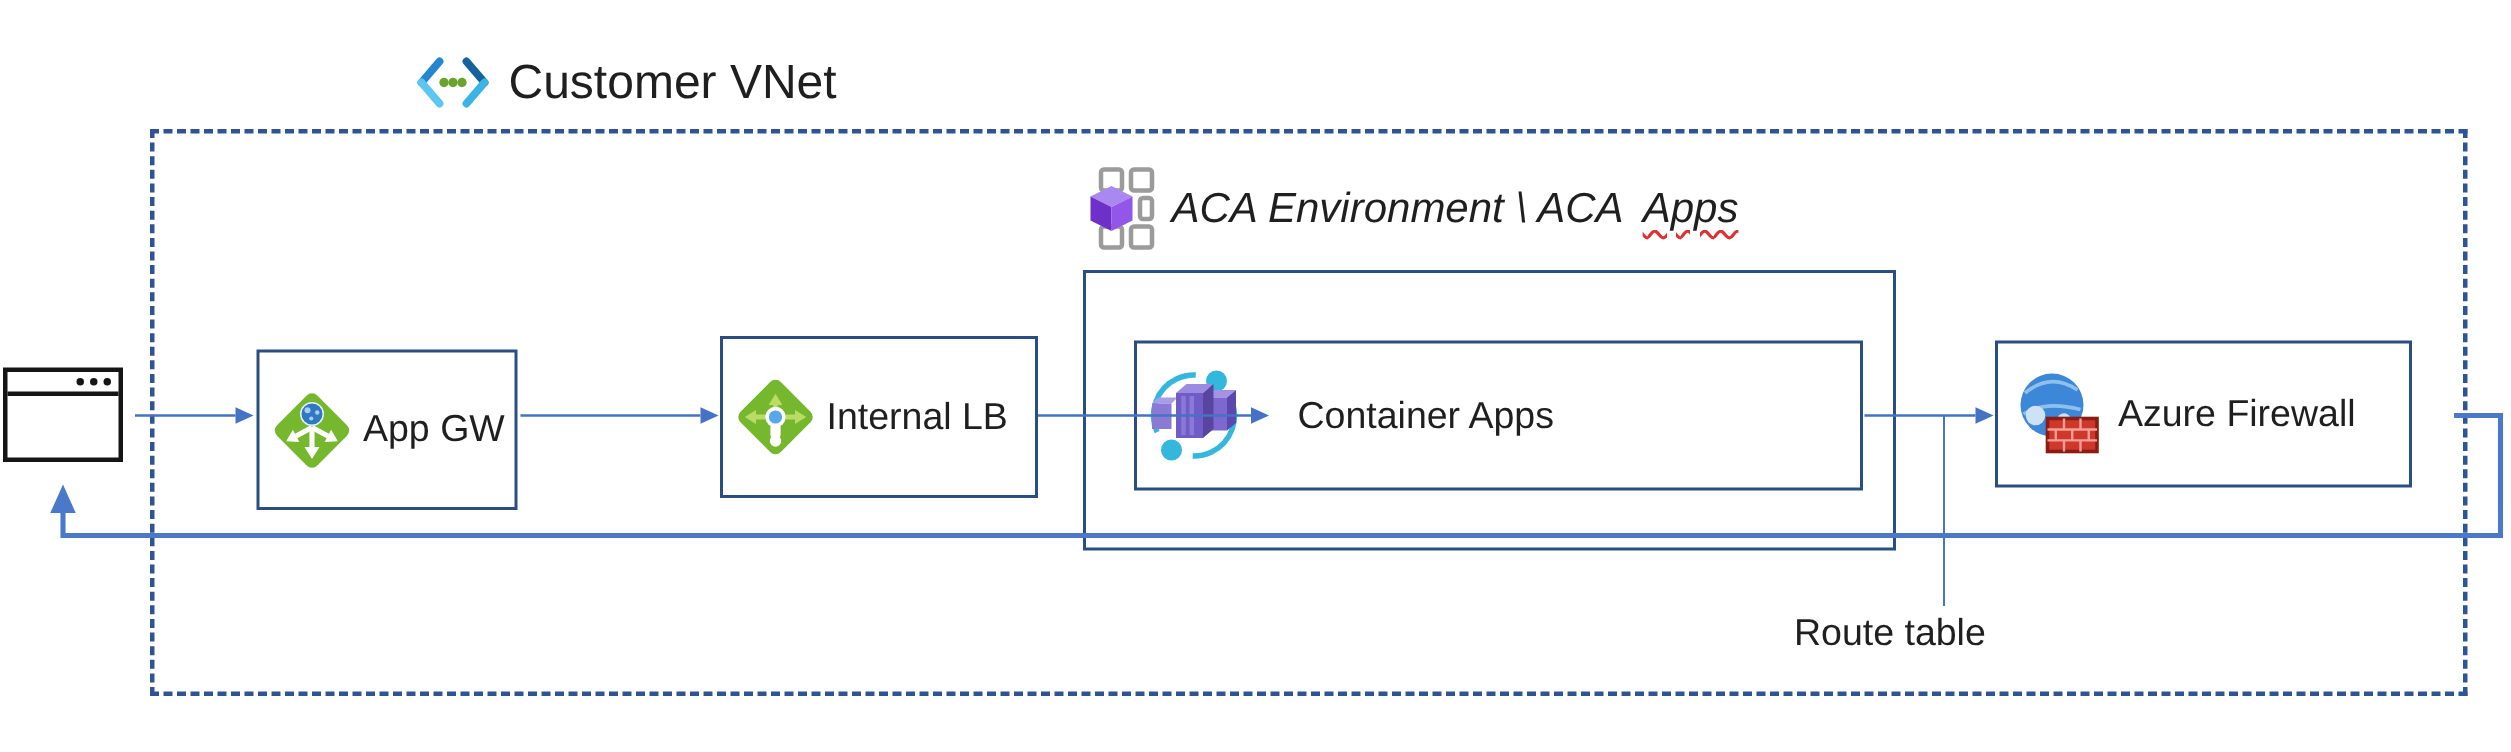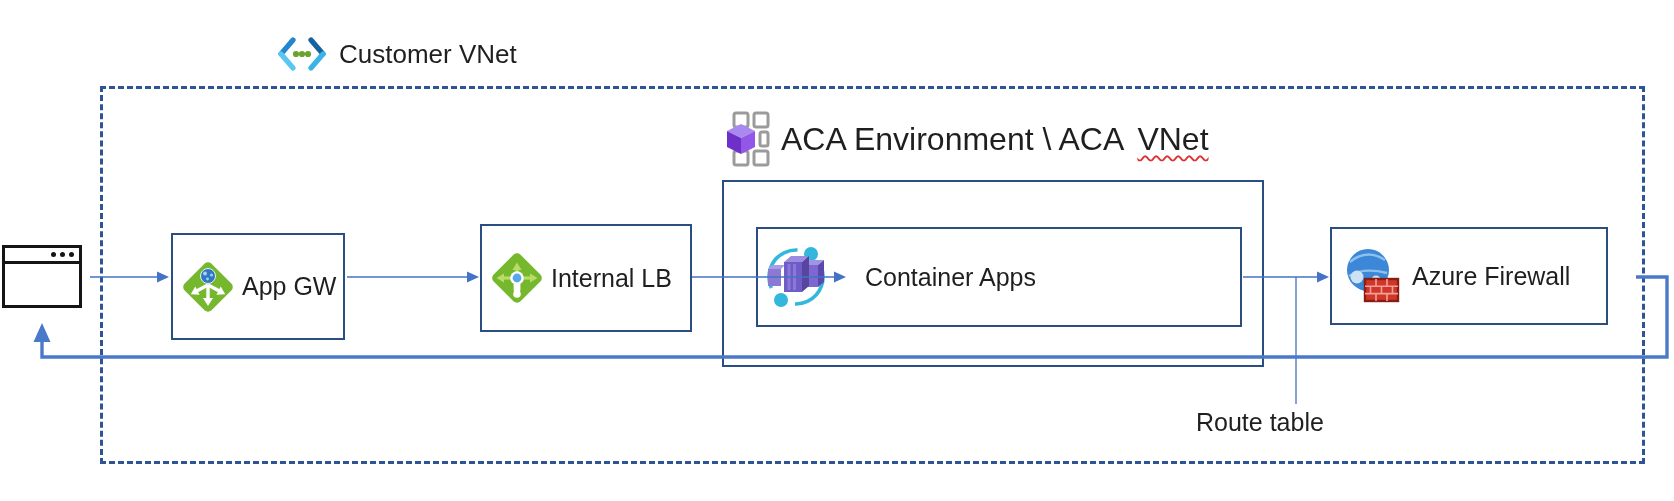--- a/index.html
+++ b/index.html
@@ -30,23 +30,23 @@
   
   #connectors{position:absolute;left:0;top:0;z-index:6;pointer-events:none;}
   
   #browser{left:2px;top:245px;width:80px;height:63px;border:3px solid #151515;
     box-sizing:border-box;background:#fff;z-index:8;}
   #browser .bar{height:13px;border-bottom:3px solid #151515;display:flex;
     align-items:center;justify-content:flex-end;padding-right:5px;gap:4px;}
   #browser .dot{width:5px;height:5px;border-radius:50%;background:#151515;}
   
   #customer-vnet{left:276px;top:36px;display:flex;align-items:center;gap:11px;z-index:8;}
-  #customer-vnet .txt{font-size:26px;}
+  #customer-vnet .txt{font-size:32px;}
   #aca-label{left:722px;top:110px;display:flex;align-items:center;gap:6px;z-index:8;}
-  #aca-label .txt{font-size:32px;white-space:pre;}
+  #aca-label .txt{font-size:28px;white-space:pre;font-style:italic;}
   .misspell{
     text-decoration:underline wavy #e03131;
     text-decoration-thickness:1.5px;text-underline-offset:5px;
   }
   #route-label{left:1196px;top:408px;width:200px;font-size:25px;z-index:8;}
 </style>
 </head>
 <body>
 
 <div id="canvas">
@@ -83,21 +83,21 @@
         <rect x="32" y="3" width="14" height="14" rx="2"></rect>
         <rect x="12" y="41" width="14" height="14" rx="2"></rect>
         <rect x="32" y="41" width="14" height="14" rx="2"></rect>
         <rect x="38" y="22" width="8" height="14" rx="2"></rect>
       </g>
       <polygon points="19,14 33,21 19,28 5,21" fill="#a988ef"></polygon>
       <polygon points="5,21 19,28 19,44 5,37" fill="#6e30c9"></polygon>
       <polygon points="33,21 19,28 19,44 33,37" fill="#9257e8"></polygon>
     </svg>
     <span class="txt">ACA Environment \ ACA </span>
-      <span class="txt misspell">VNet</span>
+      <span class="txt misspell">Apps</span>
   </div>
 
   <div id="box-appgw" class="node">
     <svg class="node-icon" width="54" height="54" viewBox="0 0 54 54">
       <rect x="8" y="8" width="38" height="38" rx="5" transform="rotate(45 27 27)" fill="#76b82d"></rect>
       <g stroke="#fff" stroke-width="3.4" fill="#fff">
         <g transform="translate(27,25)">
           <line x1="0" y1="0" x2="0" y2="14"></line>
             <polygon points="-5,13 5,13 0,21" stroke="none"></polygon>
         </g>

